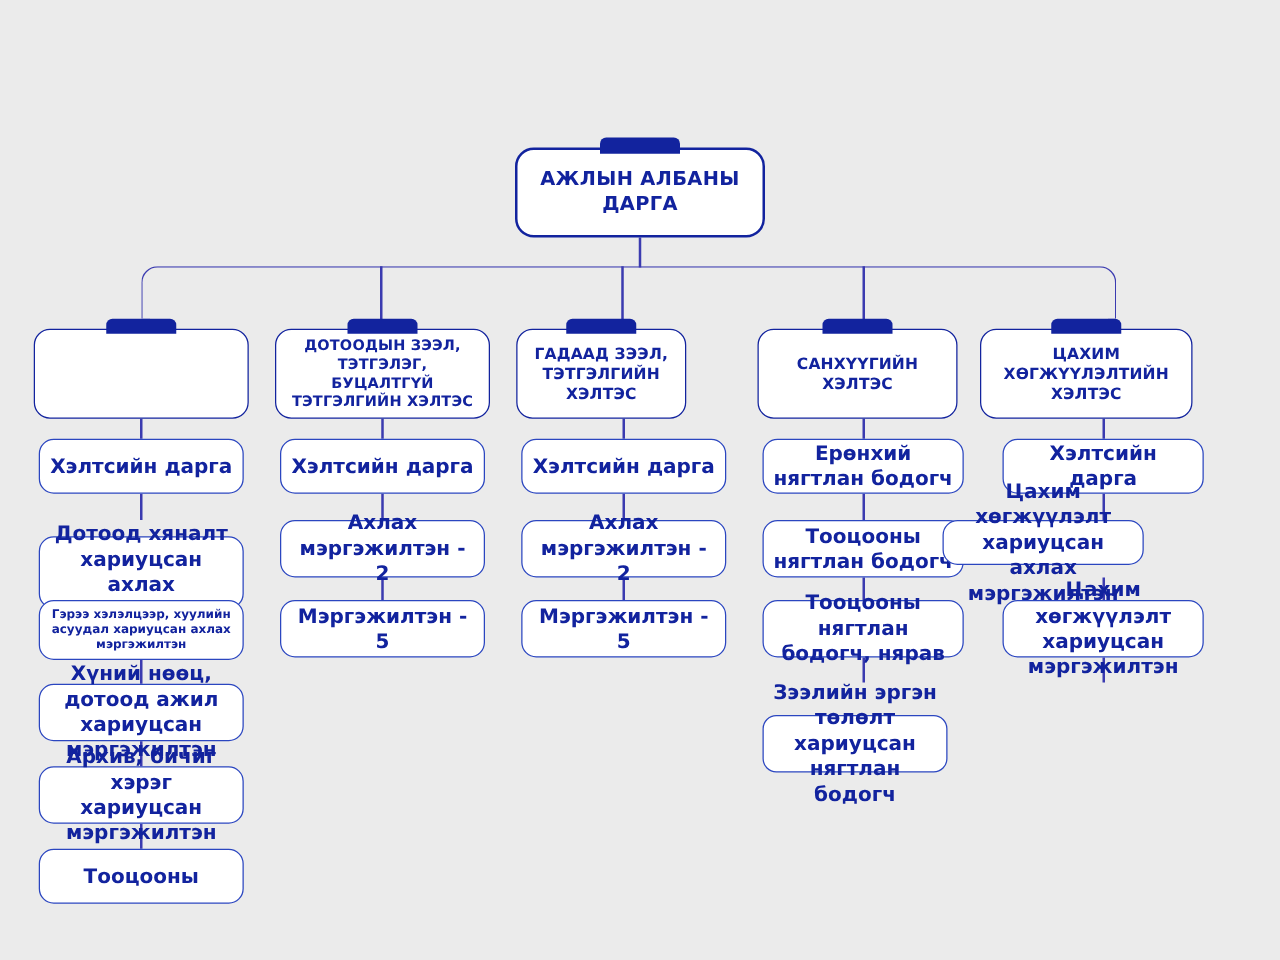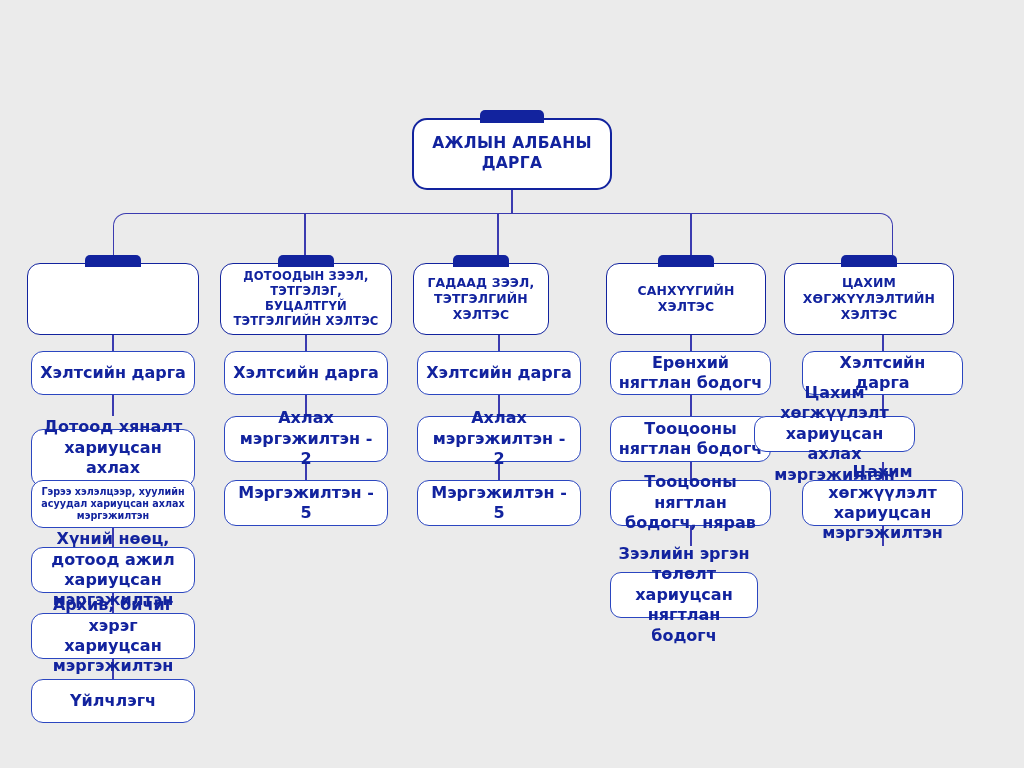--- a/index.html
+++ b/index.html
@@ -140,21 +140,21 @@
     <span class="label">Хүний нөөц, дотоод ажил хариуцсан мэргэжилтэн</span>
   </div>
 
   <div class="vline" style="left:112.2px; top:593px; height:20px;"></div>
   <div class="node sub" style="left:31px; top:613px; width:164px; height:46px;">
     <span class="label">Архив, бичиг хэрэг хариуцсан мэргэжилтэн</span>
   </div>
 
   <div class="vline" style="left:112.2px; top:659px; height:20px;"></div>
   <div class="node sub" style="left:31px; top:679px; width:164px; height:44px;">
-    <span class="label">Үйлчлэгч</span>
+    <span class="label">Тооцооны</span>
   </div>
 
   <div class="node dept" style="left:220px; width:172px; font-size:11.6px;">
     <span class="tab"></span>
     <span class="label">ДОТООДЫН ЗЭЭЛ, ТЭТГЭЛЭГ, БУЦАЛТГҮЙ ТЭТГЭЛГИЙН ХЭЛТЭС</span>
   </div>
 
   <div class="vline" style="left:305.2px; top:335px; height:16px;"></div>
   <div class="node sub" style="left:224px; top:351px; width:164px; height:44px;">
     <span class="label">Хэлтсийн дарга</span>

